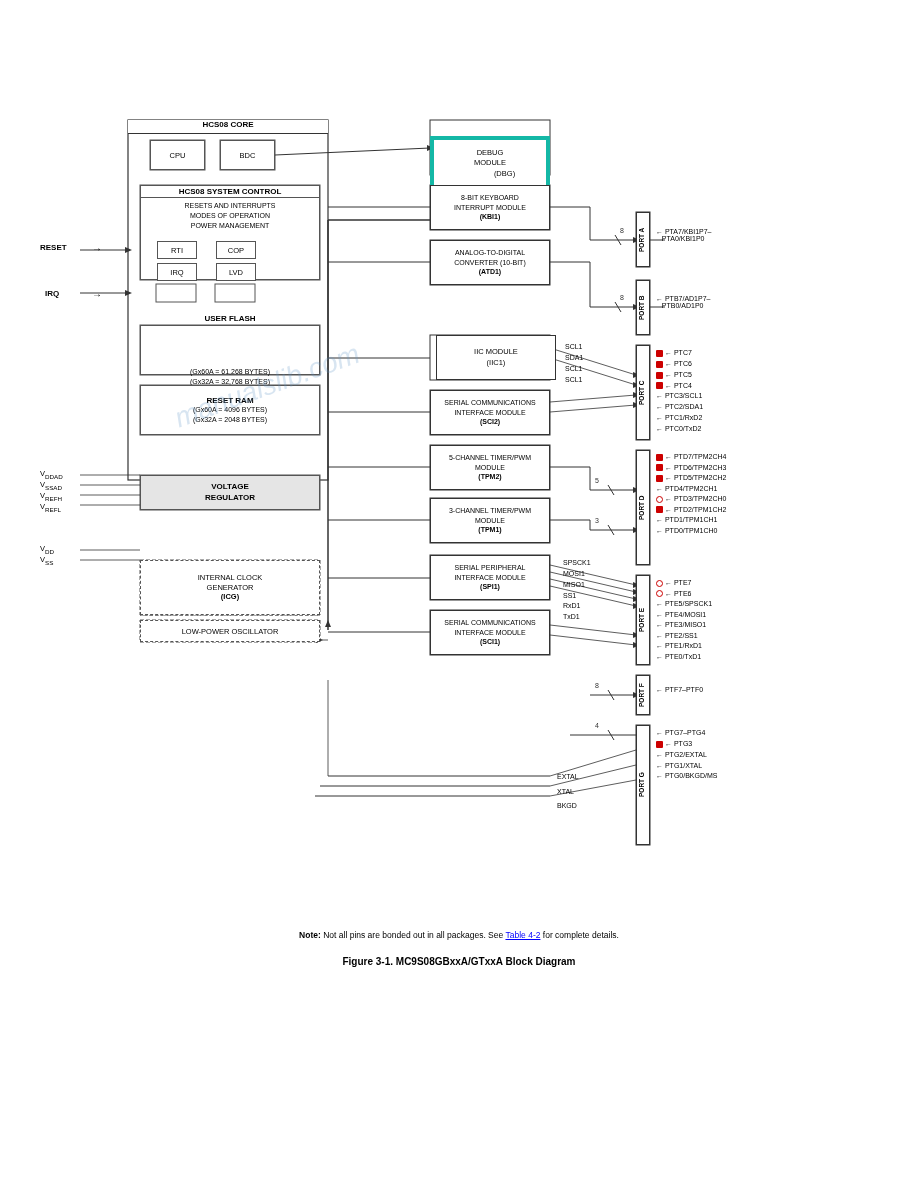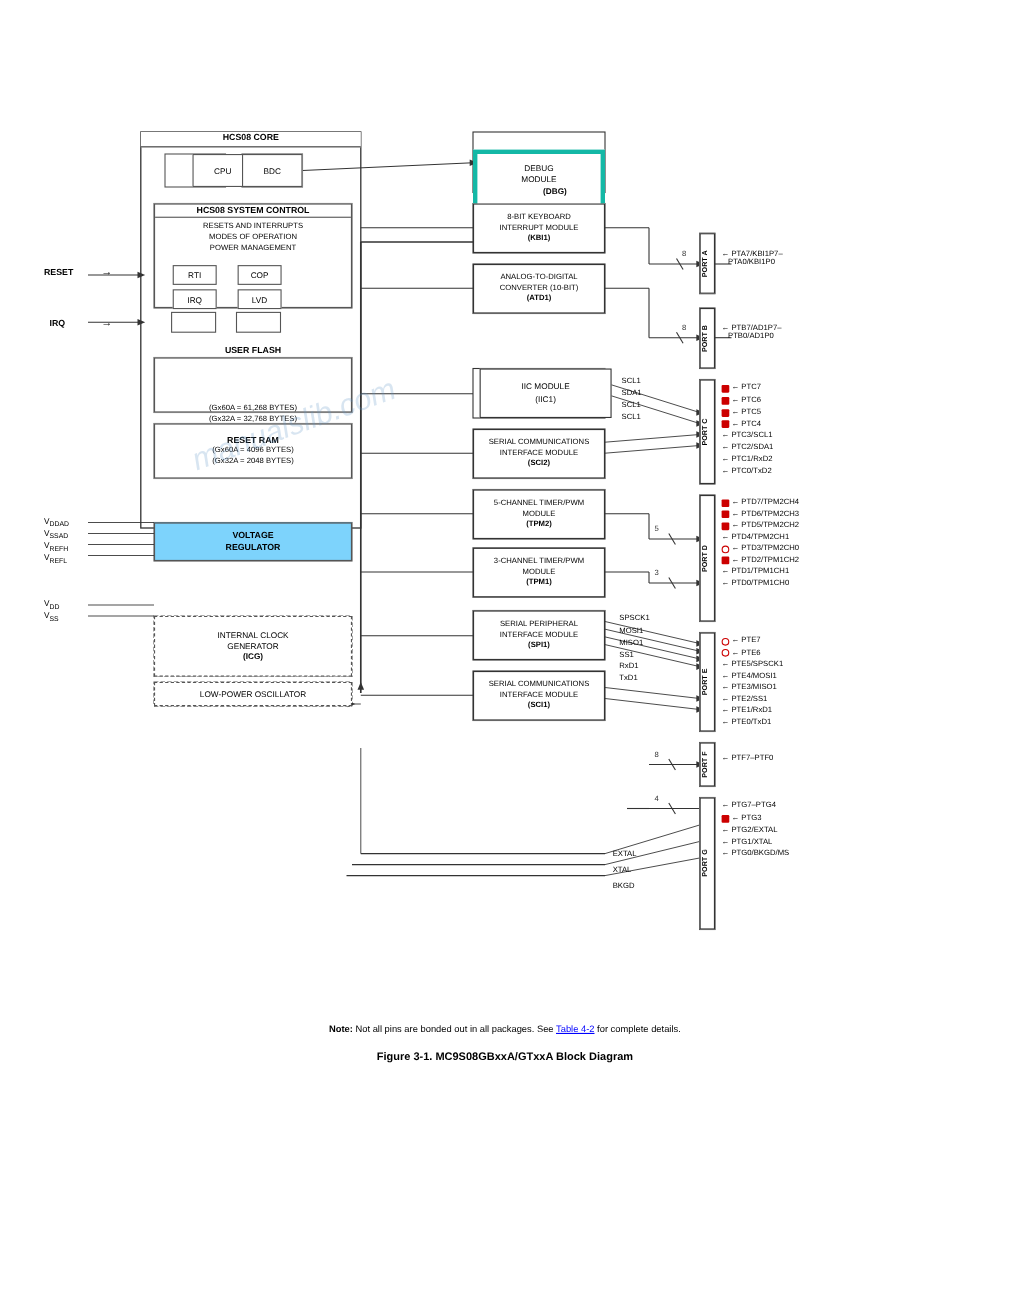--- a/index.html
+++ b/index.html
@@ -285,21 +285,21 @@
 
       <line x1="300" y1="620" x2="308" y2="620" stroke="#333" stroke-width="0.8"></line>
       <polygon points="296,617 303,620 296,623" fill="#333"></polygon>
 
     </svg>
 
     <div class="watermark">manualslib.com</div>
 
     <div style="position:absolute; left:108px; top:100px; width:200px; height:14px; font-size:8px; font-weight:bold; text-align:center; border-bottom:1px solid #333; background:#fff;">HCS08 CORE</div>
 
-    <div class="inner-block" style="position:absolute; left:130px; top:120px; width:55px; height:30px;margin-left:25px;">
+    <div class="inner-block" style="position:absolute; left:130px; top:120px; width:55px; height:30px;">
       <span>CPU</span>
     </div>
 
     <div class="inner-block" style="position:absolute; left:200px; top:120px; width:55px; height:30px;">
       <span>BDC</span>
     </div>
 
     <div style="position:absolute; left:120px; top:165px; width:180px; height:95px; border:1px solid #555; background:#fff;">
       <div style="font-weight:bold; font-size:8px; text-align:center; border-bottom:1px solid #555; padding:1px;">HCS08 SYSTEM CONTROL</div>
       <div style="font-size:7px; text-align:center; padding:3px 2px; line-height:1.4;">RESETS AND INTERRUPTS<br>MODES OF OPERATION<br>POWER MANAGEMENT</div>
@@ -316,34 +316,34 @@
     <div style="position:absolute; left:120px; top:305px; width:180px; height:50px; border:1px solid #555; background:#fff; display:flex; flex-direction:column; align-items:center; justify-content:center;gap:44px;">
       <div style="font-weight:bold; font-size:8px;">USER FLASH</div>
       <div style="font-size:7px; text-align:center; line-height:1.3;">(Gx60A = 61,268 BYTES)<br>(Gx32A = 32,768 BYTES)</div>
     </div>
 
     <div style="position:absolute; left:120px; top:365px; width:180px; height:50px; border:1px solid #555; background:#fff; display:flex; flex-direction:column; align-items:center; justify-content:center;">
       <div style="font-weight:bold; font-size:8px;">RESET RAM</div>
       <div style="font-size:7px; text-align:center; line-height:1.3;">(Gx60A = 4096 BYTES)<br>(Gx32A = 2048 BYTES)</div>
     </div>
 
-    <div style="position:absolute; left:120px; top:455px; width:180px; height:35px; border:1px solid #555; background:#7dd3fc; display:flex; align-items:center; justify-content:center;">
+    <div style="position:absolute; left:120px; top:455px; width:180px; height:35px; border:1px solid #555; background:#e5e5e5; display:flex; align-items:center; justify-content:center;">
       <div style="font-size:8px; text-align:center; font-weight:bold; line-height:1.3;">VOLTAGE<br>REGULATOR</div>
     </div>
 
     <div style="position:absolute; left:120px; top:540px; width:180px; height:55px; border:1px dashed #555; background:#fff; display:flex; align-items:center; justify-content:center;">
       <div style="font-size:7.5px; text-align:center; line-height:1.3;">INTERNAL CLOCK<br>GENERATOR<br><span style="font-weight:bold;">(ICG)</span></div>
     </div>
 
     <div style="position:absolute; left:120px; top:600px; width:180px; height:22px; border:1px dashed #555; background:#fff; display:flex; align-items:center; justify-content:center;">
       <div style="font-size:7.5px; text-align:center;">LOW-POWER OSCILLATOR</div>
     </div>
 
     <div style="position:absolute; left:410px; top:116px; width:120px; height:55px; border:4px solid #14b8a6; background:#fff; display:flex; flex-direction:column; align-items:center; justify-content:center;">
-      <div style="font-size:7.5px; text-align:center; line-height:1.4;">DEBUG<br>MODULE<br><span style="font-weight:bold;padding-left:29px;">(DBG)</span></div>
+      <div style="font-size:7.5px; text-align:center; line-height:1.4;">DEBUG<br>MODULE<br><span style="font-weight:normal;padding-left:29px;">(DBG)</span></div>
     </div>
 
     <div style="position:absolute; left:410px; top:165px; width:120px; height:45px; border:1px solid #333; background:#fff; display:flex; flex-direction:column; align-items:center; justify-content:center;">
       <div style="font-size:7px; text-align:center; line-height:1.4;">8-BIT KEYBOARD<br>INTERRUPT MODULE<br><span style="font-weight:bold;">(KBI1)</span></div>
     </div>
 
     <div style="position:absolute; left:410px; top:220px; width:120px; height:45px; border:1px solid #333; background:#fff; display:flex; flex-direction:column; align-items:center; justify-content:center;">
       <div style="font-size:7px; text-align:center; line-height:1.4;">ANALOG-TO-DIGITAL<br>CONVERTER (10-BIT)<br><span style="font-weight:bold;">(ATD1)</span></div>
     </div>
 

